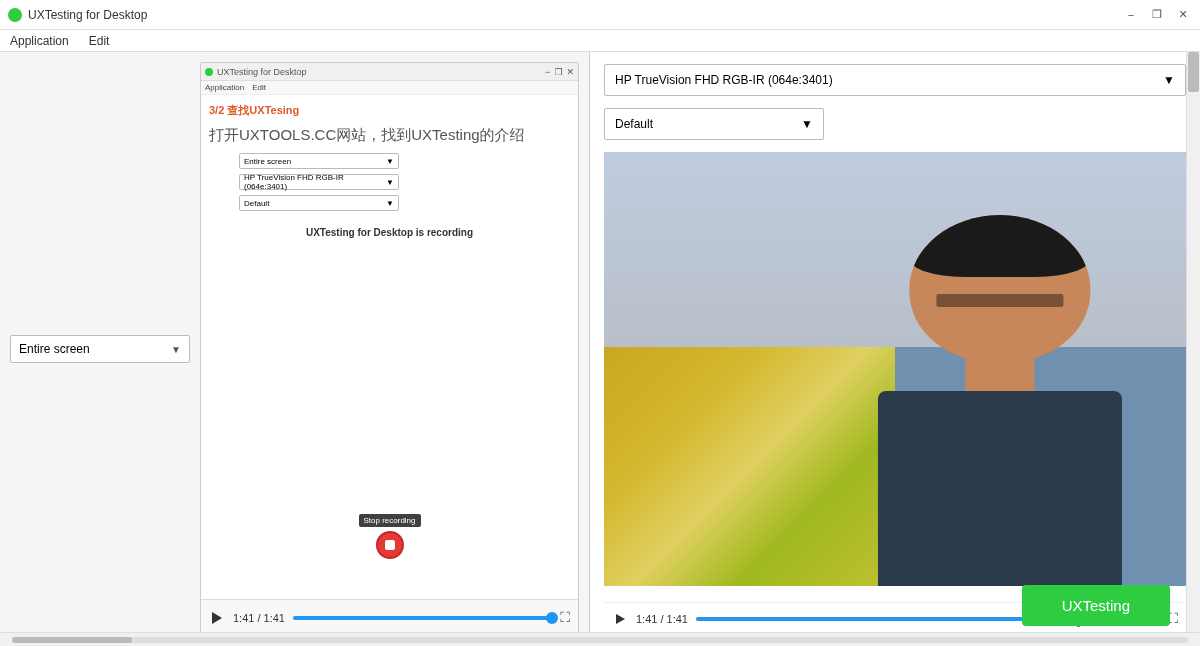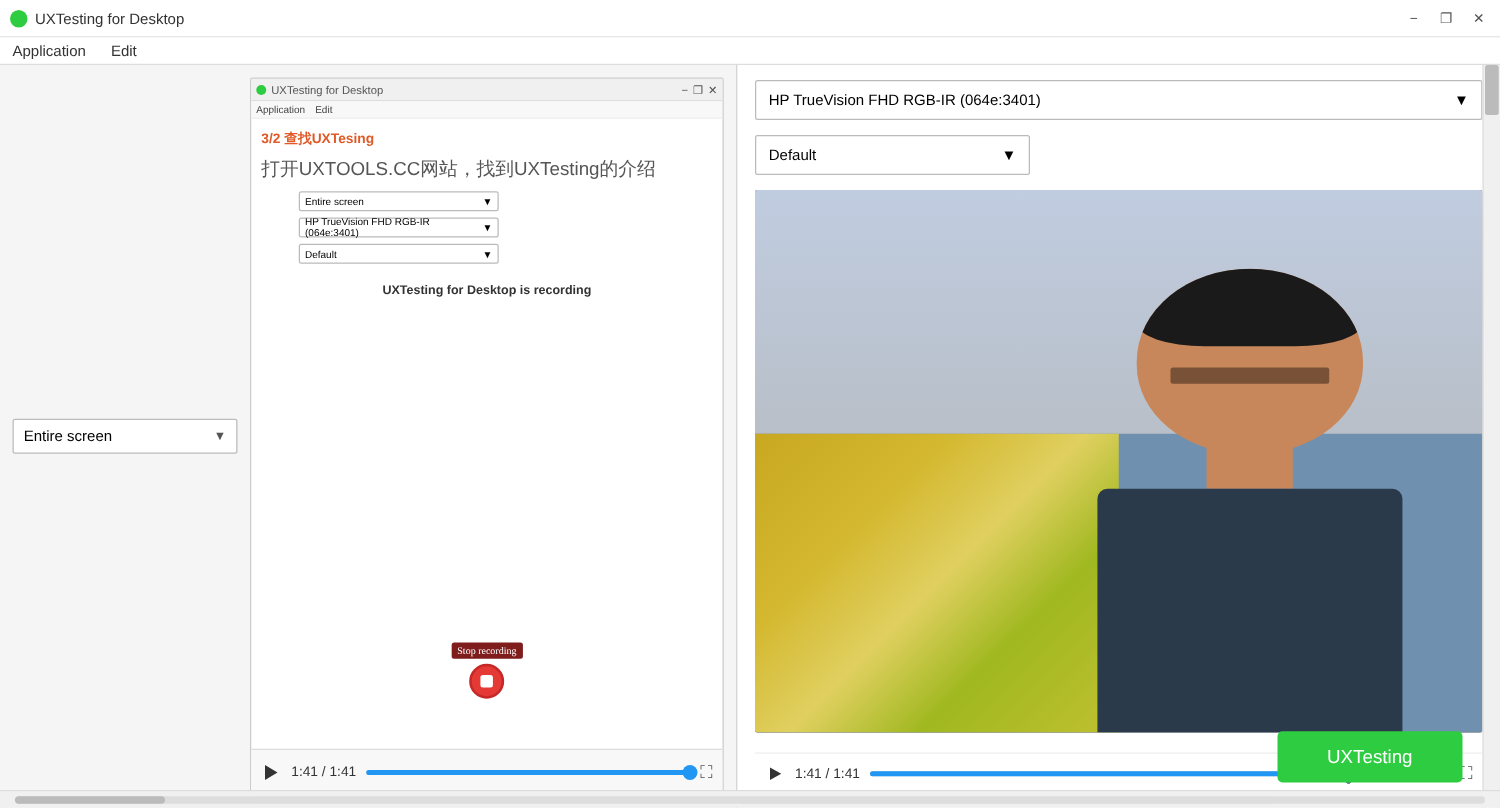--- a/index.html
+++ b/index.html
@@ -204,26 +204,25 @@
       display: flex;
       flex-direction: column;
       align-items: center;
       gap: 4px;
       position: absolute;
       bottom: 40px;
       left: 50%;
       transform: translateX(-50%);
     }
     .stop-tooltip {
-      background: #7f1d1d;
+      background: #404040;
       color: #fff;
       font-size: 8px;
       padding: 2px 5px;
       border-radius: 2px;
-      font-family: Liberation Serif, serif;
     }
     .stop-btn {
       width: 28px;
       height: 28px;
       background: #e53935;
       border-radius: 50%;
       display: flex;
       align-items: center;
       justify-content: center;
       cursor: pointer;

